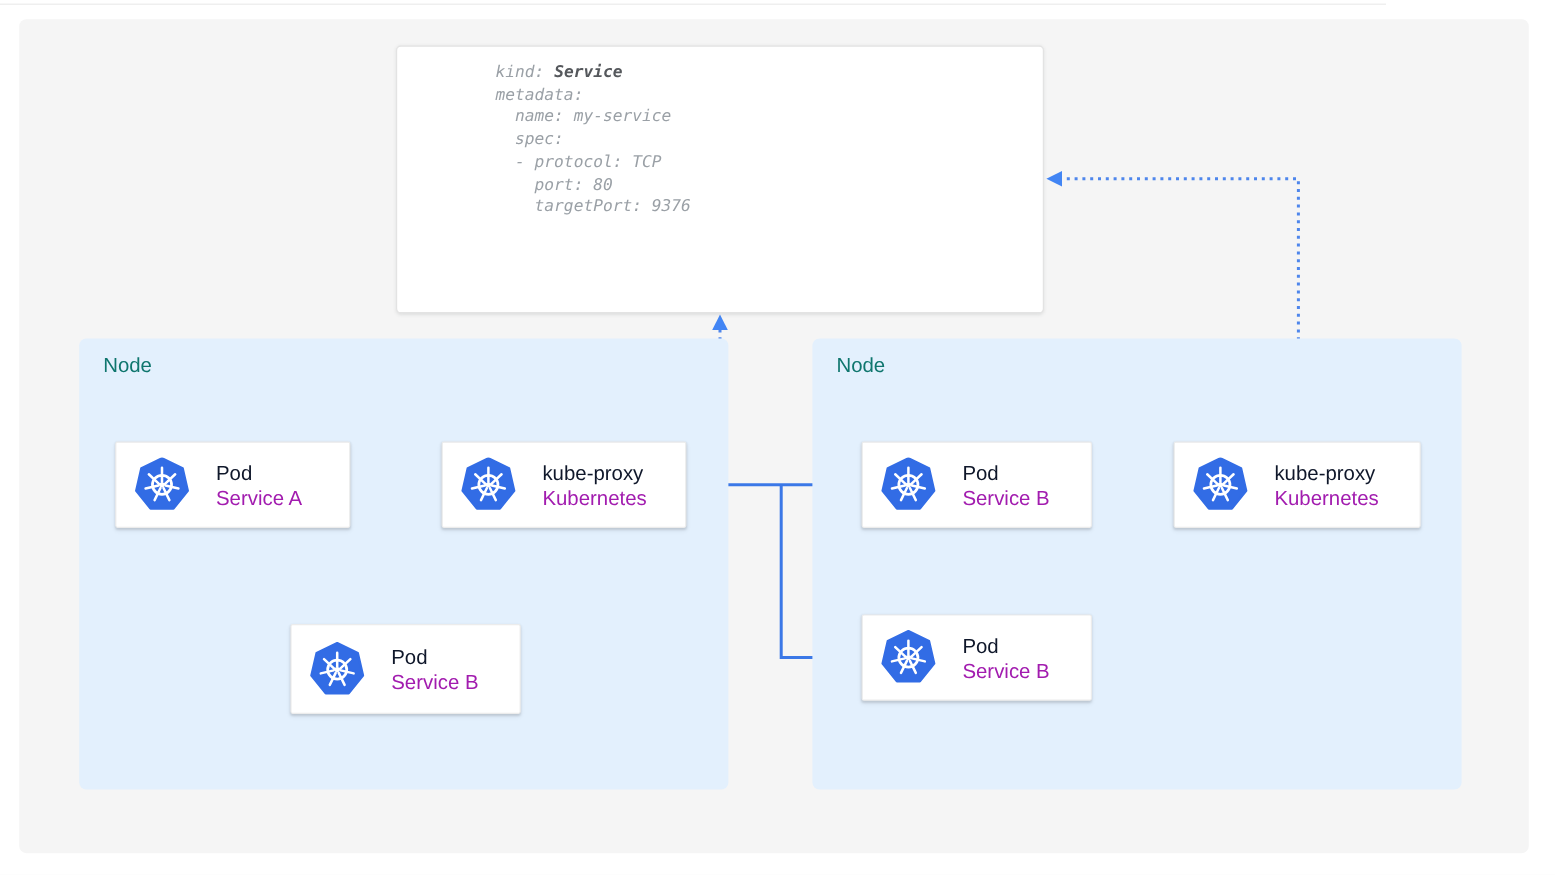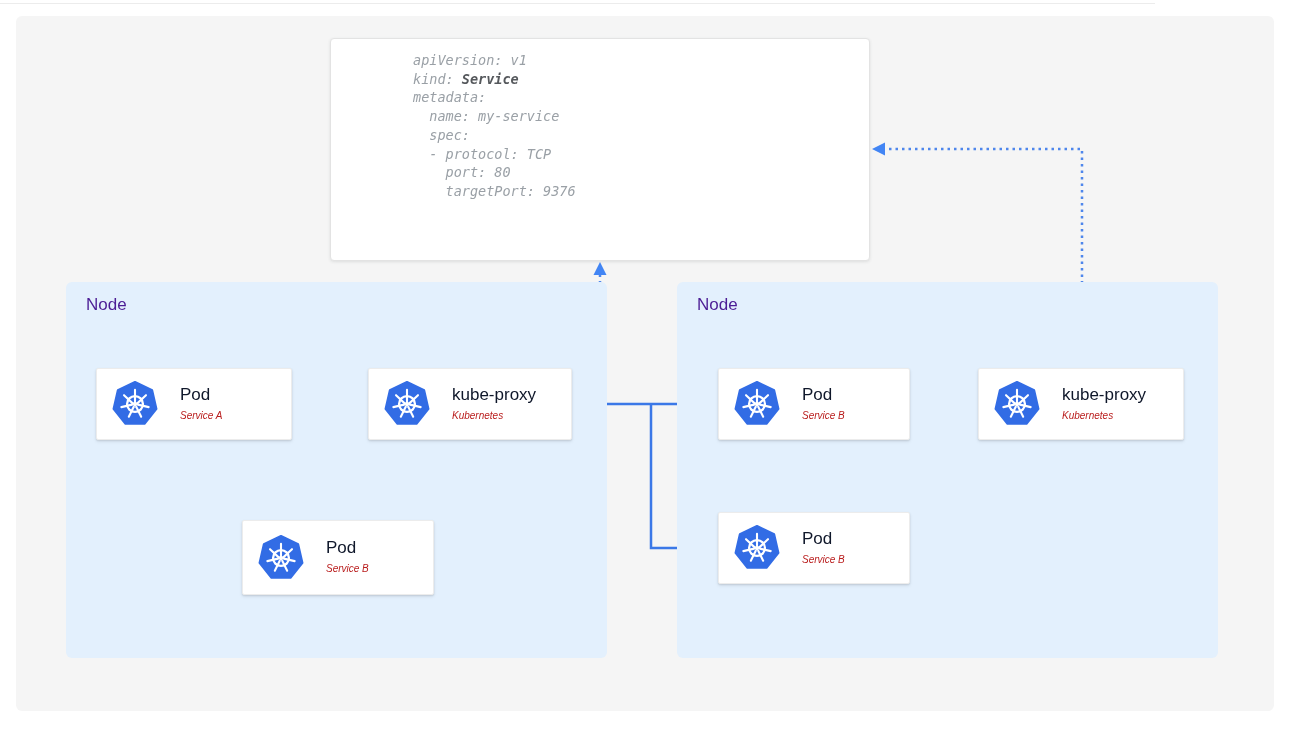--- a/index.html
+++ b/index.html
@@ -39,34 +39,34 @@
   }
   
   .node{
     position:absolute;top:266px;width:541px;height:376px;
     background:var(--node-bg,#e3f0fd);border-radius:6px;
   }
   .node-left{left:50px;}
   .node-right{left:661px;}
   .node-label{
     position:absolute;left:20px;top:13px;
-    font-size:17px;color:#4c1d95;
+    font-size:17px;color:#0f766e;
   }
   
   .card{
     position:absolute;height:72px;
     background:#ffffff;border:1px solid #ececec;border-radius:2px;
     box-shadow:0 1px 2px rgba(0,0,0,.12),0 2px 4px rgba(0,0,0,.06);
     box-sizing:border-box;
     display:flex;align-items:center;
   }
   .card .k8s-icon{width:46px;height:46px;margin-left:15px;flex:0 0 auto;display:block;}
   .card .card-text{margin-left:22px;}
   .card .card-title{font-size:17px;line-height:23px;color:#0f172a;}
-  .card .card-subtitle{font-size:10px;line-height:20px;color:#b91c1c;font-style:italic;}
+  .card .card-subtitle{font-size:17px;line-height:20px;color:#a21caf;}
   .card-pod-a{left:80px;top:352px;width:196px;}
   .card-kp-left{left:352px;top:352px;width:204px;}
   .card-pod-b-left{left:226px;top:504px;width:192px;height:75px;}
   .card-pod-b-rt{left:702px;top:352px;width:192px;}
   .card-pod-b-rb{left:702px;top:496px;width:192px;}
   .card-kp-right{left:962px;top:352px;width:206px;}
   .arrow-layer{position:absolute;left:0;top:0;width:1258px;height:695px;pointer-events:none;}
 </style>
 </head>
 <body>
@@ -112,21 +112,20 @@
           <line x1="19.8" y1="21.4" x2="11.5" y2="13.6"></line>
         </g>
         <circle cx="22" cy="22" r="7.6" fill="none" stroke="#ffffff" stroke-width="2.2"></circle>
         <circle cx="22" cy="22" r="2.1" fill="#ffffff"></circle>
       </symbol>
     </defs>
   </svg>
 
   <div class="yaml-box">
     <div class="yaml-code">
-        <div class="yaml-line"><span>apiVersion: v1</span></div>
         <div class="yaml-line"><span>kind: </span><span class="bold">Service</span></div>
         <div class="yaml-line"><span>metadata:</span></div>
         <div class="yaml-line"><span>  name: my-service</span></div>
         <div class="yaml-line"><span>  spec:</span></div>
         <div class="yaml-line"><span>  - protocol: TCP</span></div>
         <div class="yaml-line"><span>    port: 80</span></div>
         <div class="yaml-line"><span>    targetPort: 9376</span></div>
       </div>
   </div>
 

